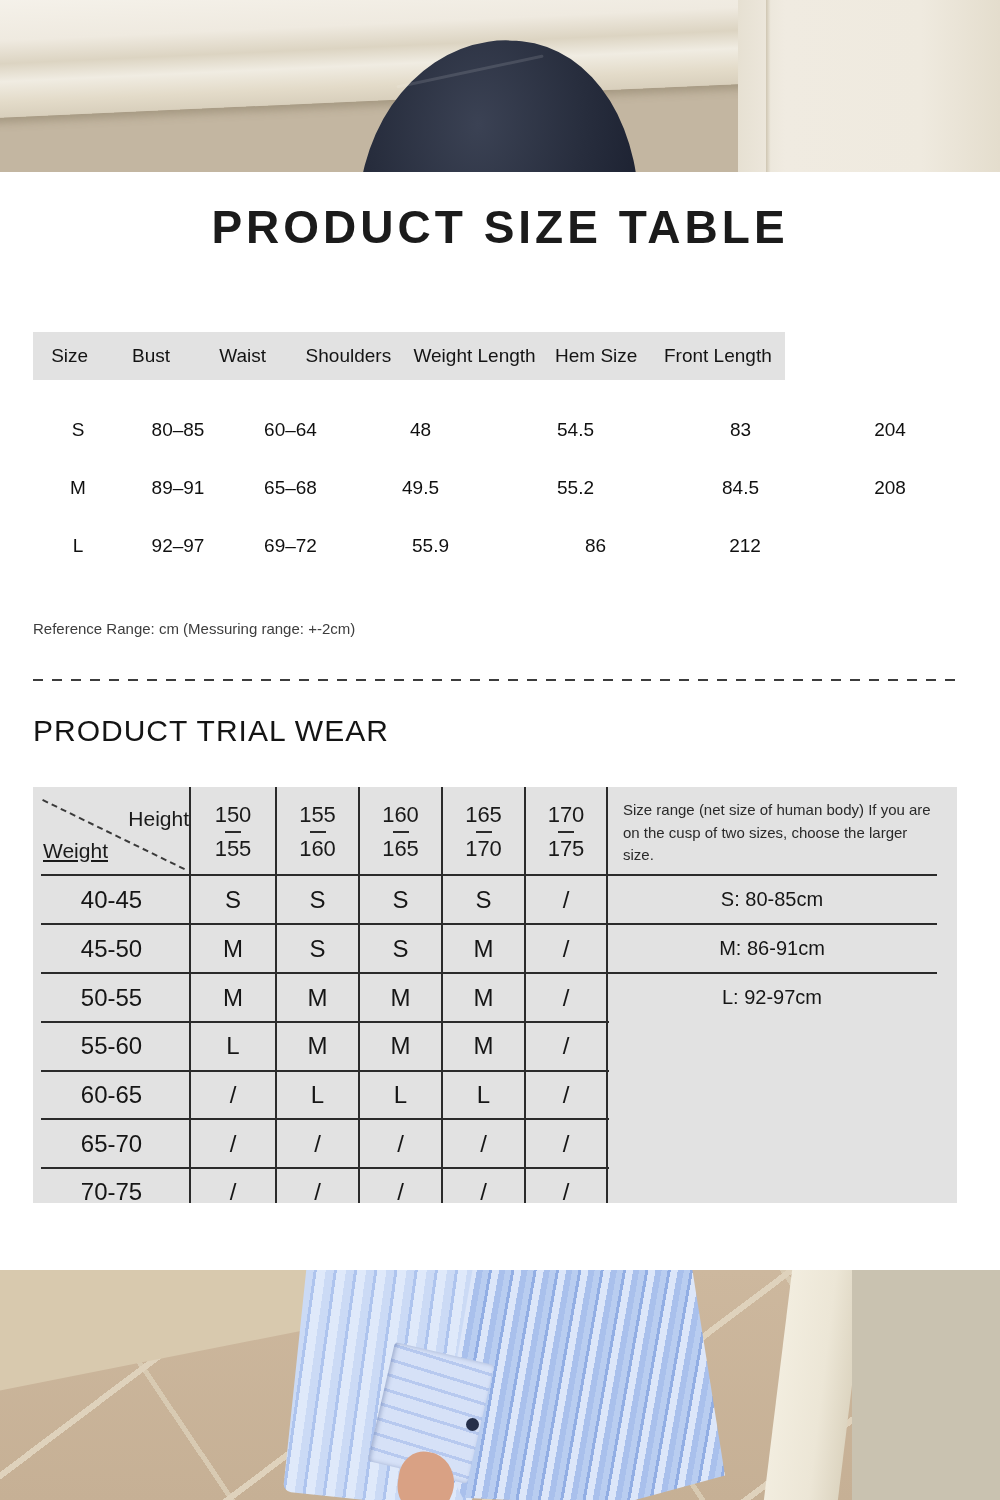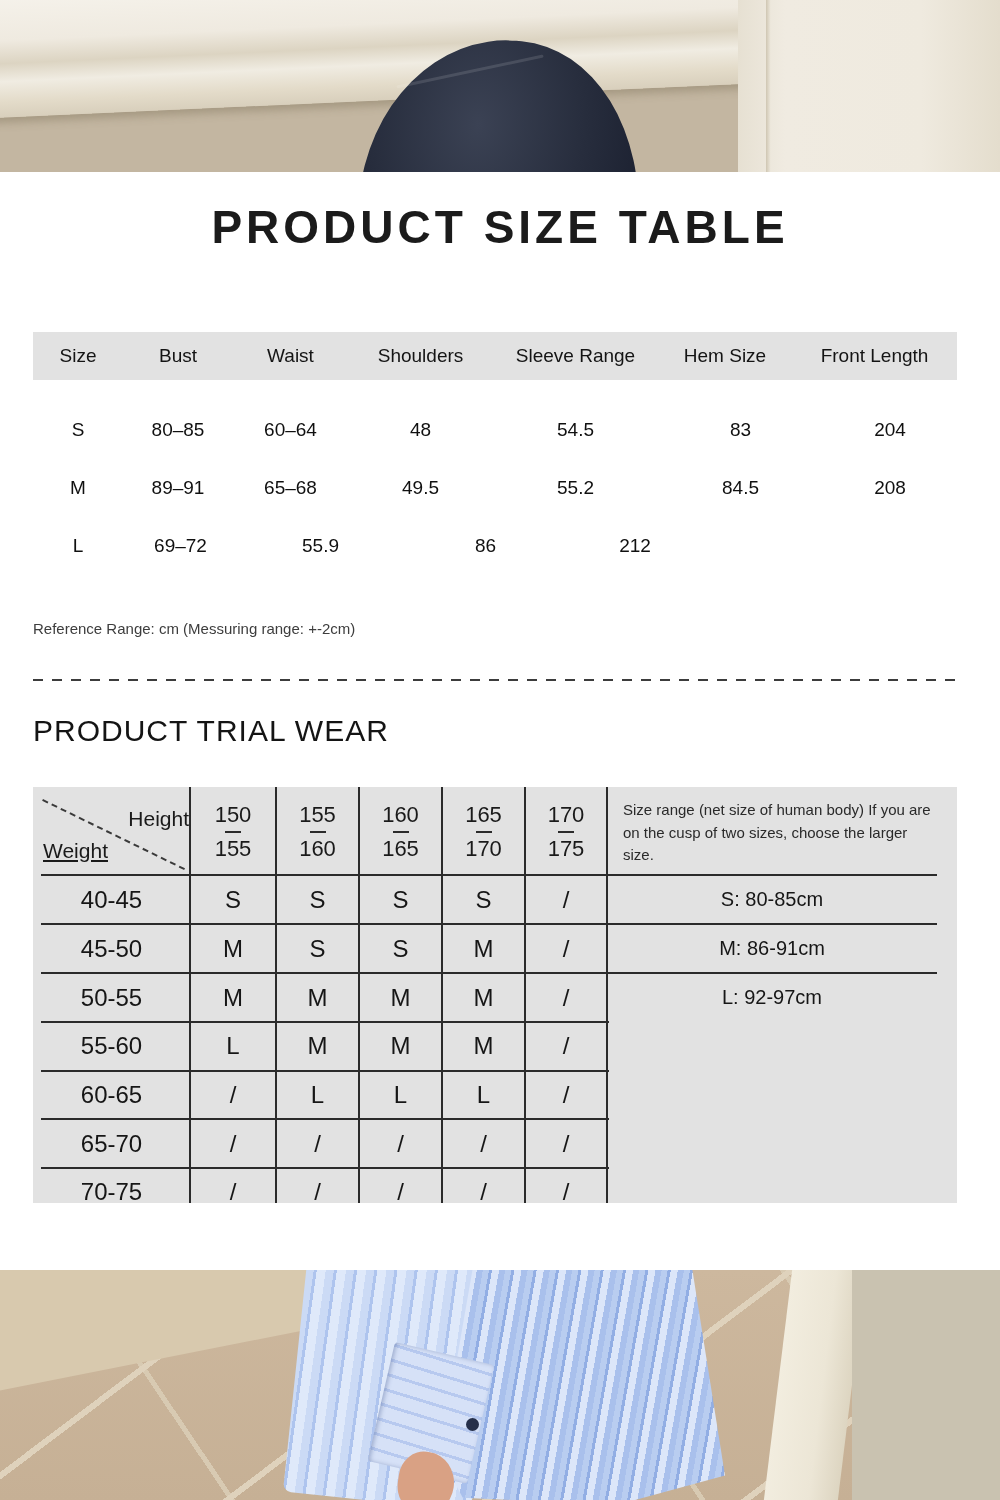--- a/index.html
+++ b/index.html
@@ -18,21 +18,21 @@
         border-radius:52% 48% 46% 54% / 56% 58% 44% 42%;
         background:radial-gradient(ellipse at 40% 28%,#3b4254 0%,#272d3d 45%,#1b2030 75%,#141824 100%);}
   .balloon-crease{position:absolute;left:395px;top:70px;width:150px;height:3px;background:rgba(255,255,255,.12);
         border-radius:2px;transform:rotate(-12deg);}
 
   
   .panel{position:absolute;left:0;top:172px;width:1000px;height:1098px;background:#ffffff;}
   .page-title{position:absolute;left:0;top:200px;width:1000px;text-align:center;
         font-size:46px;font-weight:bold;letter-spacing:4px;color:#1b1b1b;}
 
-  .size-header-bar{position:absolute;left:33px;top:332px;width:924px;height:48px;background:#e2e2e2;display:flex;}
+  .size-header-bar{position:absolute;left:33px;top:332px;width:752px;height:48px;background:#e2e2e2;display:flex;}
   .size-body{position:absolute;left:33px;top:401px;width:924px;}
   .size-row{display:flex;height:58px;}
   .scell{display:flex;align-items:center;justify-content:center;font-size:19px;color:#101010;}
   .w0{width:90px}.w1{width:110px}.w2{width:115px}.w3{width:145px}.w4{width:165px}.w5{width:165px}.w6{width:134px}
   .size-header-bar .scell{font-size:19px;color:#141414;}
 
   .note-line1{position:absolute;left:33px;top:588px;font-size:15px;color:#333;}
   .note-line1 b{color:#1c1c1c;}
   .note-line2{position:absolute;left:33px;top:620px;font-size:15px;color:#3d3d3d;}
 
@@ -100,21 +100,21 @@
 
   <div class="panel"></div>
 
   <div class="page-title">PRODUCT SIZE TABLE</div>
 
   <div class="size-header-bar">
     <div class="scell w0">Size</div>
     <div class="scell w1">Bust</div>
     <div class="scell w2">Waist</div>
     <div class="scell w3">Shoulders</div>
-    <div class="scell w4">Sleeve Range</div>
+    <div class="scell w4">Weight Length</div>
     <div class="scell w6">Hem Size</div>
     <div class="scell w5">Front Length</div>
   </div>
 
   <div class="size-body">
     <div class="size-row">
       <div class="scell w0">S</div>
       <div class="scell w1">80–85</div>
       <div class="scell w2">60–64</div>
       <div class="scell w3">48</div>
@@ -126,20 +126,21 @@
       <div class="scell w0">M</div>
       <div class="scell w1">89–91</div>
       <div class="scell w2">65–68</div>
       <div class="scell w3">49.5</div>
       <div class="scell w4">55.2</div>
       <div class="scell w5">84.5</div>
       <div class="scell w6">208</div>
     </div>
     <div class="size-row">
       <div class="scell w0">L</div>
+      <div class="scell w1">92–97</div>
       <div class="scell w2">69–72</div>
       <div class="scell w4">55.9</div>
       <div class="scell w5">86</div>
       <div class="scell w6">212</div>
     </div>
   </div>
 
   <div class="note-line2">Reference Range: cm (Messuring range: +-2cm)</div>
 
   <div class="dashed-divider"></div>

